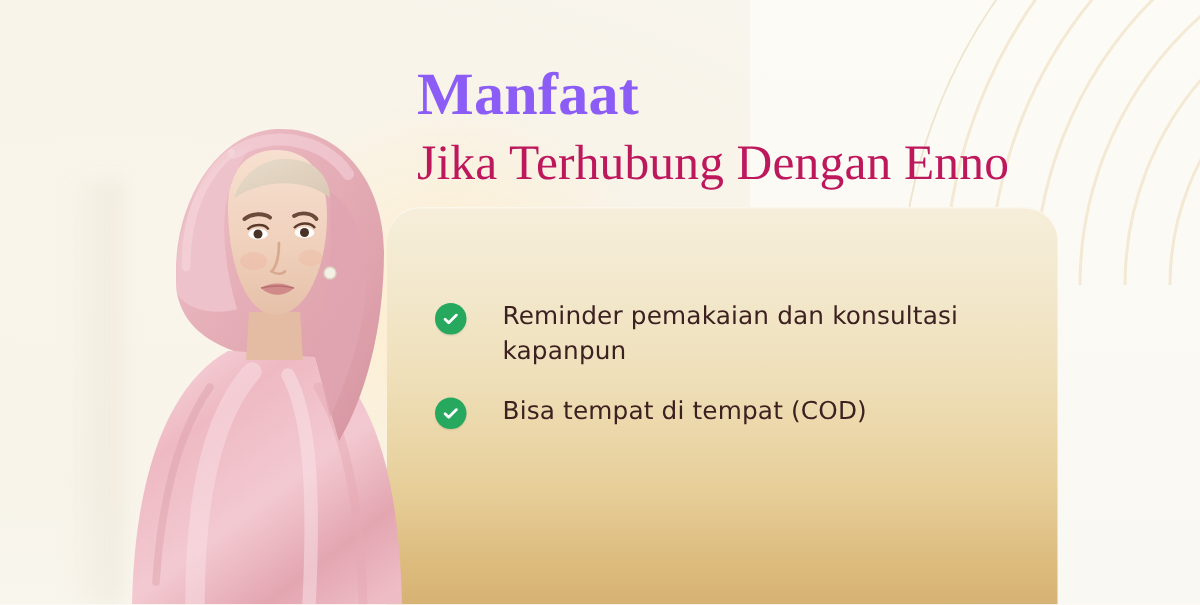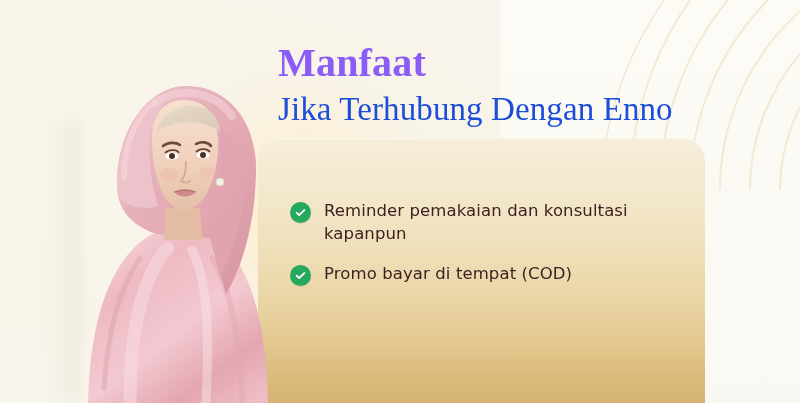--- a/index.html
+++ b/index.html
@@ -62,21 +62,21 @@
   }
 
   .benefit-list{
     position:absolute;
     left:32px; top:62px;
     width:390px;
     display:flex; flex-direction:column;
     gap:17px;
   }
   .benefit-item{
-    display:flex; align-items:flex-start; gap:13px;
+    display:flex; align-items:flex-start; gap:24px;
   }
   .check-icon{
     flex:0 0 auto;
     width:21px; height:21px;
     margin-top:2px;
     border-radius:50%;
     background:#27a85f;
     display:flex; align-items:center; justify-content:center;
     box-shadow:0 1px 1px rgba(0,0,0,.08);
   }
@@ -102,21 +102,21 @@
     font-size:40px;
     line-height:1.05;
     color:#8b5cf6;
     letter-spacing:.2px;
   }
   .title-sub{
     font-family:"Liberation Serif", serif;
     font-weight:400;
     font-size:33px;
     line-height:1.18;
-    color:#1d4ed8;
+    color:#be185d;
     margin-top:6px;
     letter-spacing:.1px;
     white-space:nowrap;
   }
 
   
   .model{
     position:absolute;
     left:60px; top:58px;
     width:225px; height:345px;
@@ -173,21 +173,21 @@
         <span class="benefit-text">Reminder pemakaian dan konsultasi kapanpun</span>
       </div>
 
 
       <div class="benefit-item">
         <span class="check-icon">
           <svg width="13" height="13" viewBox="0 0 24 24" fill="none">
             <path d="M5 12.5l4.5 4.5L19 7.5" stroke="#ffffff" stroke-width="3.4" stroke-linecap="round" stroke-linejoin="round"></path>
           </svg>
         </span>
-        <span class="benefit-text">Promo bayar di tempat (COD)</span>
+        <span class="benefit-text">Bisa tempat di tempat (COD)</span>
       </div>
 
     </div>
   </div>
 
   <div class="heading-block">
     <div class="title-main">Manfaat</div>
     <div class="title-sub">Jika Terhubung Dengan Enno</div>
   </div>
 

